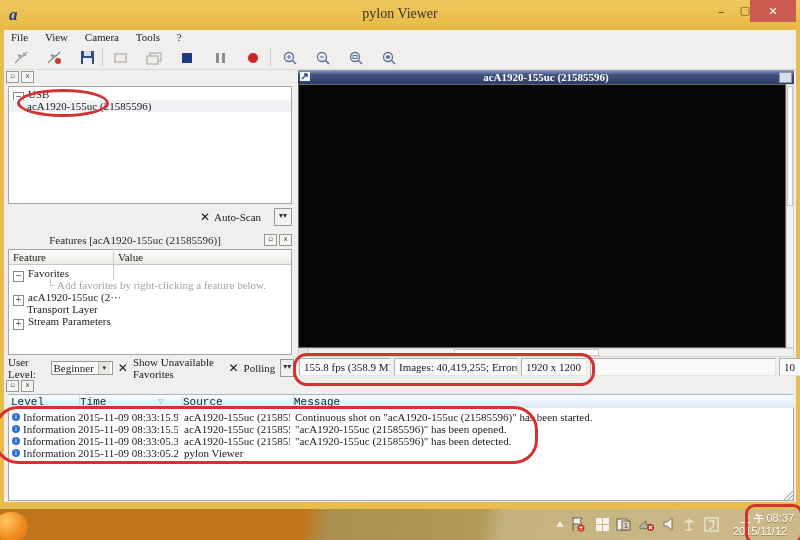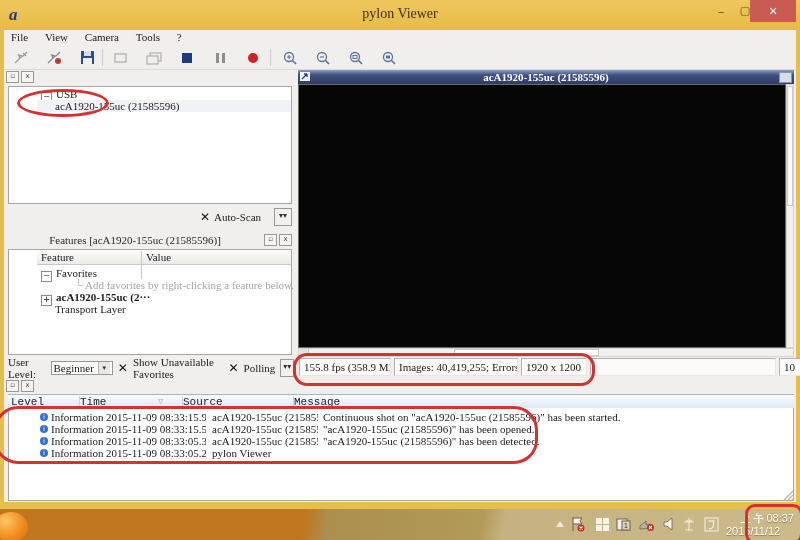--- a/index.html
+++ b/index.html
@@ -7,42 +7,42 @@
        font-family:"Liberation Serif","DejaVu Serif",serif;font-size:11px;color:#1a1a1a;
        background:#c9b686;}
   .abs{position:absolute;}
   
   #taskbar{left:0;top:509px;width:800px;height:31px;
     background:linear-gradient(100deg,#c0761c 0%,#c0761c 38%,#ab8f4f 41%,#b29a58 60%,#c6b280 63%,#ccba8b 100%);}
   #start-orb{left:-6px;top:512px;width:34px;height:30px;border-radius:50%;
     background:radial-gradient(circle at 35% 30%,#ffc667,#f08c1e 55%,#d96d10);}
   .tray-ic{top:516px;width:16px;height:16px;display:flex;align-items:center;justify-content:center;}
   .clockline{color:#fff;text-shadow:0 1px 1px rgba(90,70,20,.6);font-family:"Liberation Sans",sans-serif;
-    font-size:11px;line-height:13px;text-align:left;}
+    font-size:11px;line-height:13px;text-align:center;}
   
   #win{left:0;top:0;width:800px;height:509px;background:#f0efed;
     border-left:4px solid #e7bd4b;border-right:4px solid #e7bd4b;border-bottom:7px solid #e7bd4b;
     box-sizing:border-box;}
   #titlebar{left:0;top:0;width:800px;height:30px;
     background:linear-gradient(#f0c75e,#e7ba44);}
   #title-text{left:0;top:6px;width:800px;text-align:center;font-size:14px;color:#3a3222;}
   .wbtn{top:4px;height:18px;text-align:center;color:#5a4a22;font-family:"DejaVu Sans",sans-serif;}
   #btn-close{left:750px;top:0;width:46px;height:22px;background:#cb5a52;color:#fff;
     display:flex;align-items:center;justify-content:center;font-size:11px;font-family:"DejaVu Sans",sans-serif;}
   #menubar{left:4px;top:30px;width:792px;height:16px;background:#f0efed;border-bottom:1px solid #e3e1de;}
   .menu-item{display:inline-block;padding:1px 7px;font-size:11px;}
   #toolbar{left:4px;top:46px;width:792px;height:23px;background:#f0efed;border-bottom:1px solid #dcdad6;}
   .tbtn{top:48px;width:26px;height:19px;display:flex;align-items:center;justify-content:center;}
   .tsep{top:49px;width:1px;height:17px;background:#d0cecb;}
   
   .panel-hd{height:14px;background:#f0efed;display:flex;align-items:center;font-size:11px;color:#2a2a2a;}
   .panel-hd .hd-title{flex:1;text-align:center;}
   .hd-btn{width:11px;height:10px;border:1px solid #9a9892;background:#f5f4f2;font-size:7px;line-height:8px;
     text-align:center;color:#444;margin-right:2px;font-family:"DejaVu Sans",sans-serif;}
-  .whitebox{background:#fff;border:1px solid #a8a6a2;box-sizing:border-box;padding-left:28px;}
+  .whitebox{background:#fff;border:1px solid #a8a6a2;box-sizing:border-box;}
   .tree-row{position:relative;height:12px;line-height:12px;white-space:nowrap;font-size:11px;}
   .expander{display:inline-block;width:9px;height:9px;border:1px solid #8a8a8a;line-height:7px;text-align:center;
     font-size:8px;color:#444;background:#fff;margin-right:4px;vertical-align:-1px;font-family:"DejaVu Sans",sans-serif;}
   .xmark{font-family:"DejaVu Sans",sans-serif;font-weight:bold;font-size:12px;color:#111;}
   .combo{border:1px solid #9a9892;background:#fff;font-size:11px;padding:0 2px;display:inline-flex;align-items:center;}
   .combo .arrowbox{width:11px;height:12px;background:#e8e6e2;border-left:1px solid #b8b6b2;margin-left:4px;
     font-size:7px;line-height:12px;text-align:center;color:#333;}
   .dropbtn{width:16px;height:16px;border:1px solid #9a9892;background:#f2f1ef;text-align:center;line-height:14px;
     font-size:8px;color:#333;}
   
@@ -189,25 +189,28 @@
   <div style="height:14px;background:linear-gradient(#fdfdfd,#eceae6);border-bottom:1px solid #c9c7c3;position:relative;">
     <span class="abs" style="left:4px;top:1px;">Feature</span>
     <span class="abs" style="left:104px;top:1px;border-left:1px solid #c9c7c3;padding-left:4px;height:28px;">Value</span>
   </div>
   <div class="tree-row" style="padding:2px 0 0 4px;">
     <span class="expander">−</span><span>Favorites</span>
   </div>
   <div class="tree-row" style="padding-left:18px;color:#a7a5a1;margin-left:20px;">
     <span style="color:#b8b6b2;">└</span> <span>Add favorites by right-clicking a feature below.</span>
   </div>
-  <div class="tree-row" style="padding-left:4px;font-weight:bold;">
+  <div class="tree-row" style="padding-left:4px;">
     <span class="expander">+</span><span>acA1920-155uc (2···</span>
   </div>
   <div class="tree-row" style="padding-left:18px;">
     <span>Transport Layer</span>
+  </div>
+  <div class="tree-row" style="padding-left:4px;">
+    <span class="expander">+</span><span>Stream Parameters</span>
   </div>
 </div>
 <div class="abs" style="left:8px;top:359px;width:286px;height:18px;display:flex;align-items:center;gap:5px;">
   <span>User Level:</span>
   <span class="combo">
     <span>Beginner</span>
     <span class="arrowbox">▾</span>
   </span>
   <span class="xmark">✕</span>
   <span>Show Unavailable Favorites</span>

